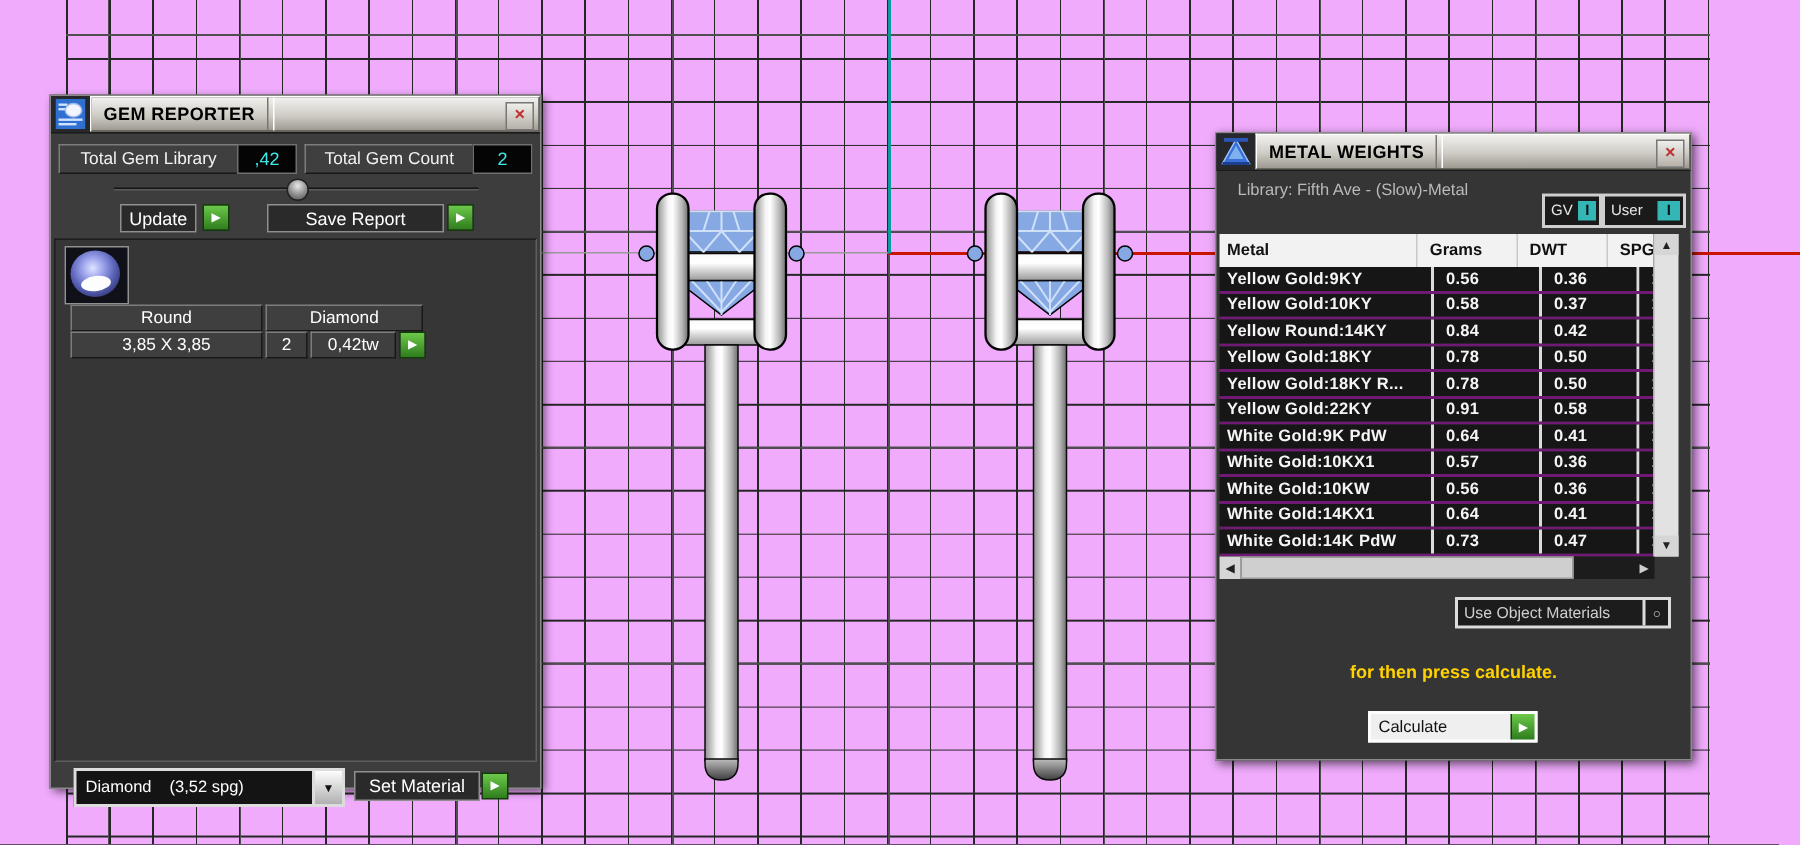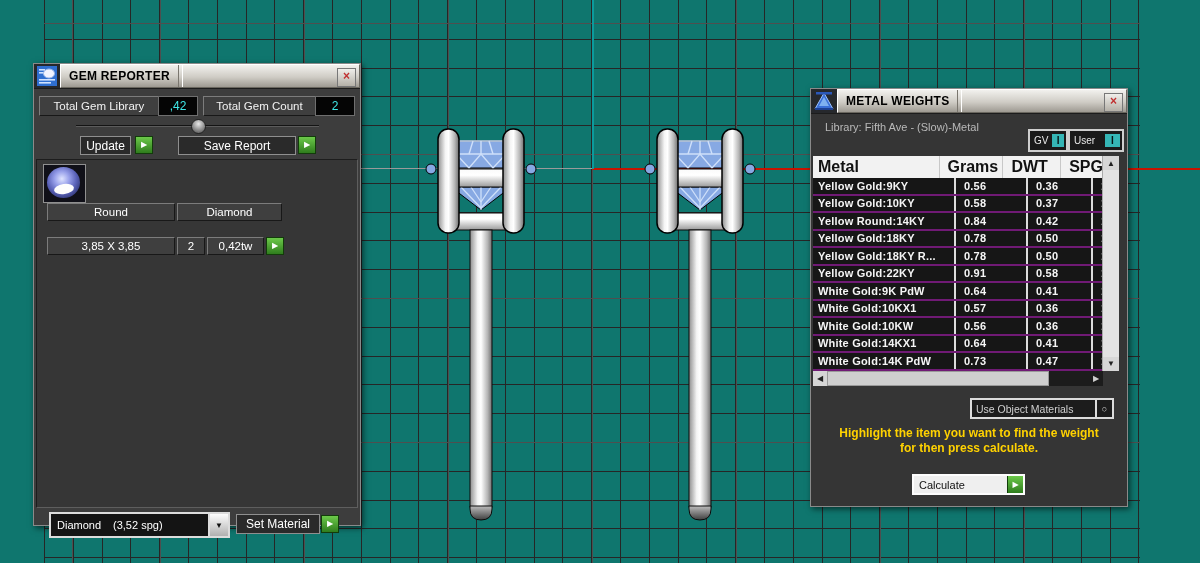--- a/index.html
+++ b/index.html
@@ -1,16 +1,16 @@
 <!DOCTYPE html>
 <html><head>
 <meta charset="utf-8">
 <style>
   html,body{margin:0;padding:0;background:#000;}
-  #stage{position:relative;width:1200px;height:563px;background:#0f766e;overflow:hidden;
+  #stage{position:relative;width:1200px;height:563px;background:#f0abfc;overflow:hidden;
          font-family:"Liberation Sans","DejaVu Sans",sans-serif;}
 
   
   .grid{position:absolute;left:44px;top:0;width:1096px;height:563px;
     background-image:
       repeating-linear-gradient(90deg,#4f4f4f 0,#4f4f4f 1px,transparent 1px,transparent 144px),
       repeating-linear-gradient(0deg,#4f4f4f 0,#4f4f4f 1px,transparent 1px,transparent 144px),
       repeating-linear-gradient(90deg,#262626 0,#262626 1px,transparent 1px,transparent 28.8px),
       repeating-linear-gradient(0deg,#262626 0,#262626 1px,transparent 1px,transparent 28.8px);
     background-position:116px 0,0 24px,0 0,0 24px;}
@@ -71,21 +71,21 @@
   #mw-panel{left:810px;top:88px;width:316px;height:417px;background:#353535;}
   .mw-lib{position:absolute;left:14px;top:32px;color:#b9b9b9;font-size:11px;}
   .toggle{position:absolute;top:40px;height:19px;display:flex;align-items:center;
           background:#1a1a1a;border:2px solid #cfcfcf;}
   .toggle .t-lbl{color:#e8e8e8;font-size:10px;padding:0 4px;}
   .toggle .t-ind{width:15px;height:13px;background:#35b6b6;color:#041414;font-size:10px;font-weight:bold;
                  display:flex;align-items:center;justify-content:center;margin-right:2px;}
   .mw-table{position:absolute;left:2px;top:67px;width:306px;background:#dcdcdc;}
   .mw-grid{position:absolute;left:0;top:0;width:290px;}
   .mw-hrow{display:flex;height:22px;background:#f2f2f2;align-items:center;}
-  .mw-hcell{font-size:16px;font-weight:bold;color:#111;border-right:1px solid #c8c8c8;height:100%;
+  .mw-hcell{font-size:11px;font-weight:bold;color:#111;border-right:1px solid #c8c8c8;height:100%;
             display:flex;align-items:center;}
   .mw-row{display:flex;height:15.5px;border-bottom:2px solid #701a75;}
   .mw-cell{background:#161616;color:#f5f5f5;font-size:11px;font-weight:bold;letter-spacing:.2px;
            display:flex;align-items:center;border-right:2px solid #dcdcdc;overflow:hidden;white-space:nowrap;}
   .c-metal{width:136px;padding-left:5px;}
   .c-grams{width:62px;padding-left:8px;}
   .c-dwt{width:55px;padding-left:8px;}
   .c-spg{width:37px;padding-left:8px;border-right:none;flex:1;}
   .mw-vscroll{position:absolute;right:0;top:0;width:16px;height:214.5px;background:#e2e2e2;
               border-left:1px solid #aaa;display:flex;flex-direction:column;justify-content:space-between;}
@@ -243,21 +243,21 @@
       <div class="bevel-down" style="position:absolute;left:2px;top:71px;width:320px;height:347px;">
         <div style="display:flex;padding:4px 0 0 6px;flex-direction:column;">
           <div class="gem-thumb">
               <div class="gem-stone"></div>
             </div>
           <div style="margin-left:4px;">
             <div style="display:flex;">
               <div class="cell bevel-up" style="width:126px;height:16px;">Round</div>
               <div class="cell bevel-up" style="width:103px;height:16px;margin-left:2px;">Diamond</div>
             </div>
-            <div style="display:flex;margin-top:16px;align-items:flex-end;">
+            <div style="display:flex;margin-top:0;align-items:flex-end;">
               <div class="cell bevel-up" style="width:126px;height:16px;">3,85 X 3,85</div>
               <div class="cell bevel-up" style="width:26px;height:16px;margin-left:2px;">2</div>
               <div class="cell bevel-up" style="width:55px;height:16px;margin-left:2px;">0,42tw</div>
               <div class="green-btn" style="margin-left:2px;">▶</div>
             </div>
           </div>
         </div>
       </div>
 
       <div class="dropdown" style="position:absolute;left:15px;top:424px;width:177px;height:22px;">
@@ -386,21 +386,20 @@
         <div class="hs-thumb"></div>
         <div class="hs-right">▶</div>
       </div>
     </div>
 
     <div class="uom">
       <span class="uom-txt">Use Object Materials</span>
       <span class="uom-btn">○</span>
     </div>
 
-    <div class="instr" style="top:337px;">Highlight the item you want to find the weight</div>
     <div class="instr" style="top:352px;">for then press calculate.</div>
 
     <div class="calc">
       <span class="calc-txt">Calculate</span>
       <span class="calc-go">▶</span>
     </div>
   </div>
 
 </div>
 

